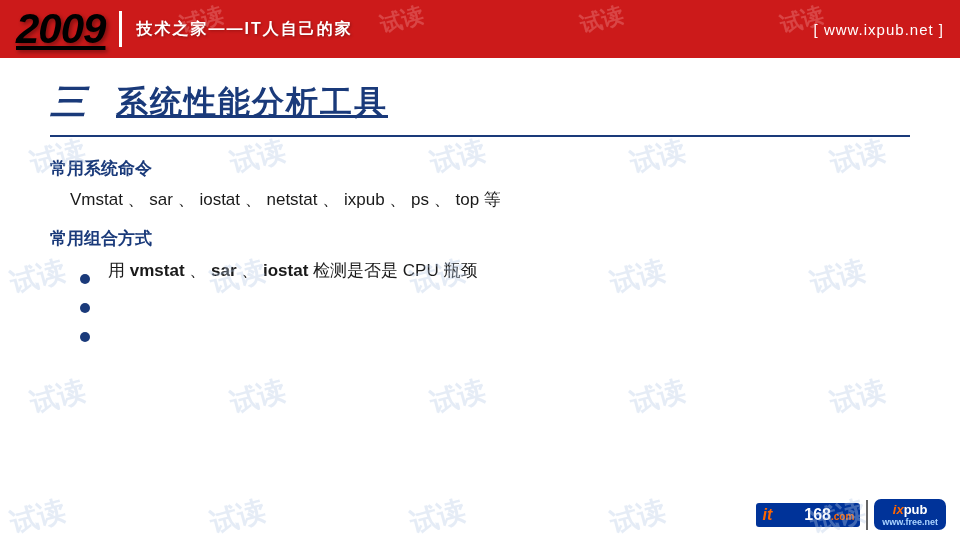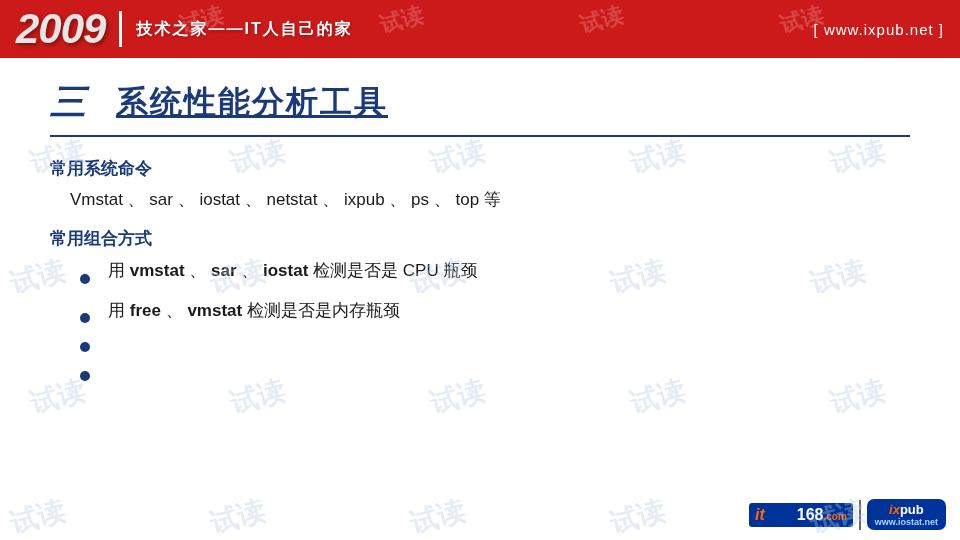--- a/index.html
+++ b/index.html
@@ -20,26 +20,27 @@
       background: #cc1a1a;
       display: flex;
       align-items: center;
       position: relative;
       overflow: hidden;
     }
 
     #header-year {
       font-size: 42px;
       font-weight: 900;
-      color: #e5e5e5;
+      color: #000000;
       padding-left: 16px;
       letter-spacing: -1px;
       text-shadow: 2px 2px 4px rgba(0,0,0,0.4);
       font-style: italic;
       line-height: 1;
+      text-decoration: underline;
     }
 
     #header-divider {
       width: 3px;
       height: 36px;
       background: white;
       margin: 0 14px;
     }
 
     #header-title {
@@ -277,41 +278,35 @@
 
   <div class="bullet-list">
 
     <div class="bullet-item">
       <div class="bullet-dot"></div>
       <span class="bullet-text">
         用 <span class="bold-cmd">vmstat</span> 、 <span class="bold-cmd">sar</span> 、 <span class="bold-cmd">iostat</span> 检测是否是 CPU 瓶颈
       </span>
     </div>
 
-    <div class="bullet-item">
-      <div class="bullet-dot"></div>
-      <span class="bullet-text">
-        用 <span class="bold-cmd">free</span> 、 <span class="bold-cmd">vmstat</span> 检测是否是内存瓶颈
-      </span>
-    </div>
 
     <div class="bullet-item">
       <div class="bullet-dot"></div>
     </div>
 
     <div class="bullet-item">
       <div class="bullet-dot"></div>
     </div>
 
   </div>
 
   <div id="footer-logos">
     <div class="logo-it168">
       <span style="color:#ff6600;font-style:italic;font-size:16px;">it</span><span style="color:white;font-size:16px;margin-left:32px;">168</span><span style="color:#ff6600;font-size:10px;">.com</span>
     </div>
     <div style="width:2px;height:30px;background:#666;"></div>
     <div class="logo-ixpub">
       <span style="color:#ff6600;font-style:italic;font-size:13px;">ix</span><span style="color:white;font-size:13px;">pub</span>
-      <span class="logo-ixpub-url">www.iostat.net</span>
+      <span class="logo-ixpub-url">www.free.net</span>
     </div>
   </div>
 
 </div>
 
 </body></html>

